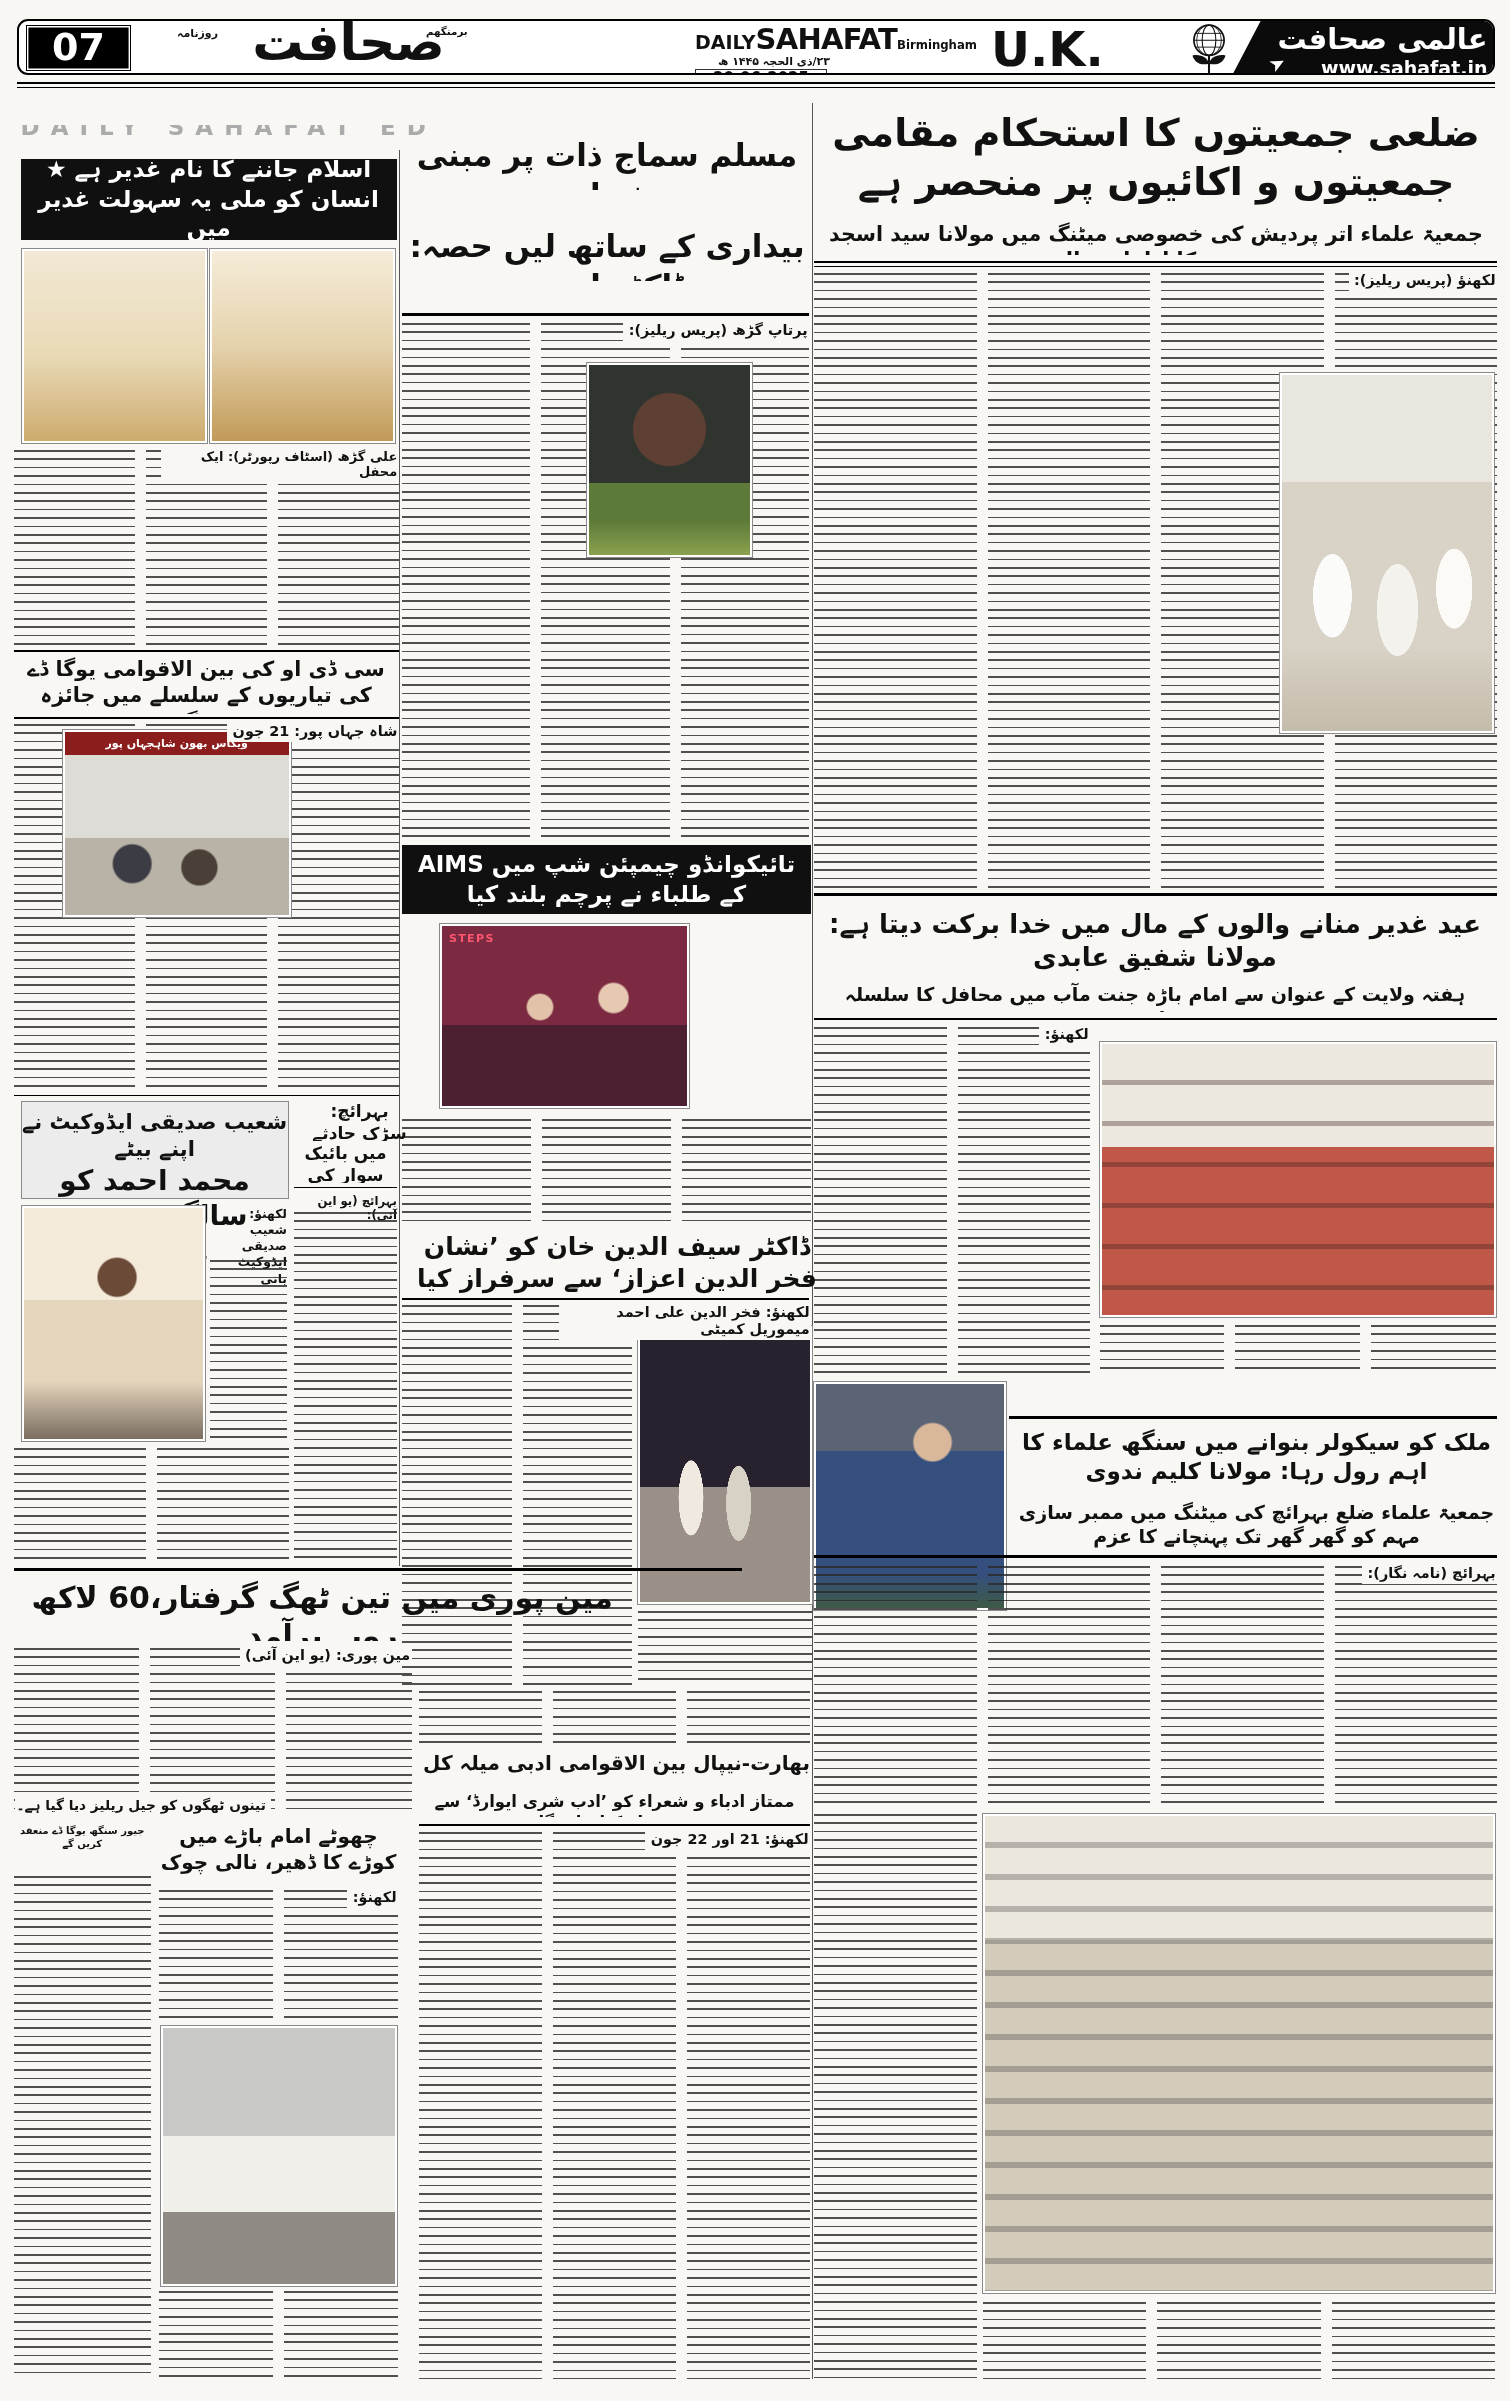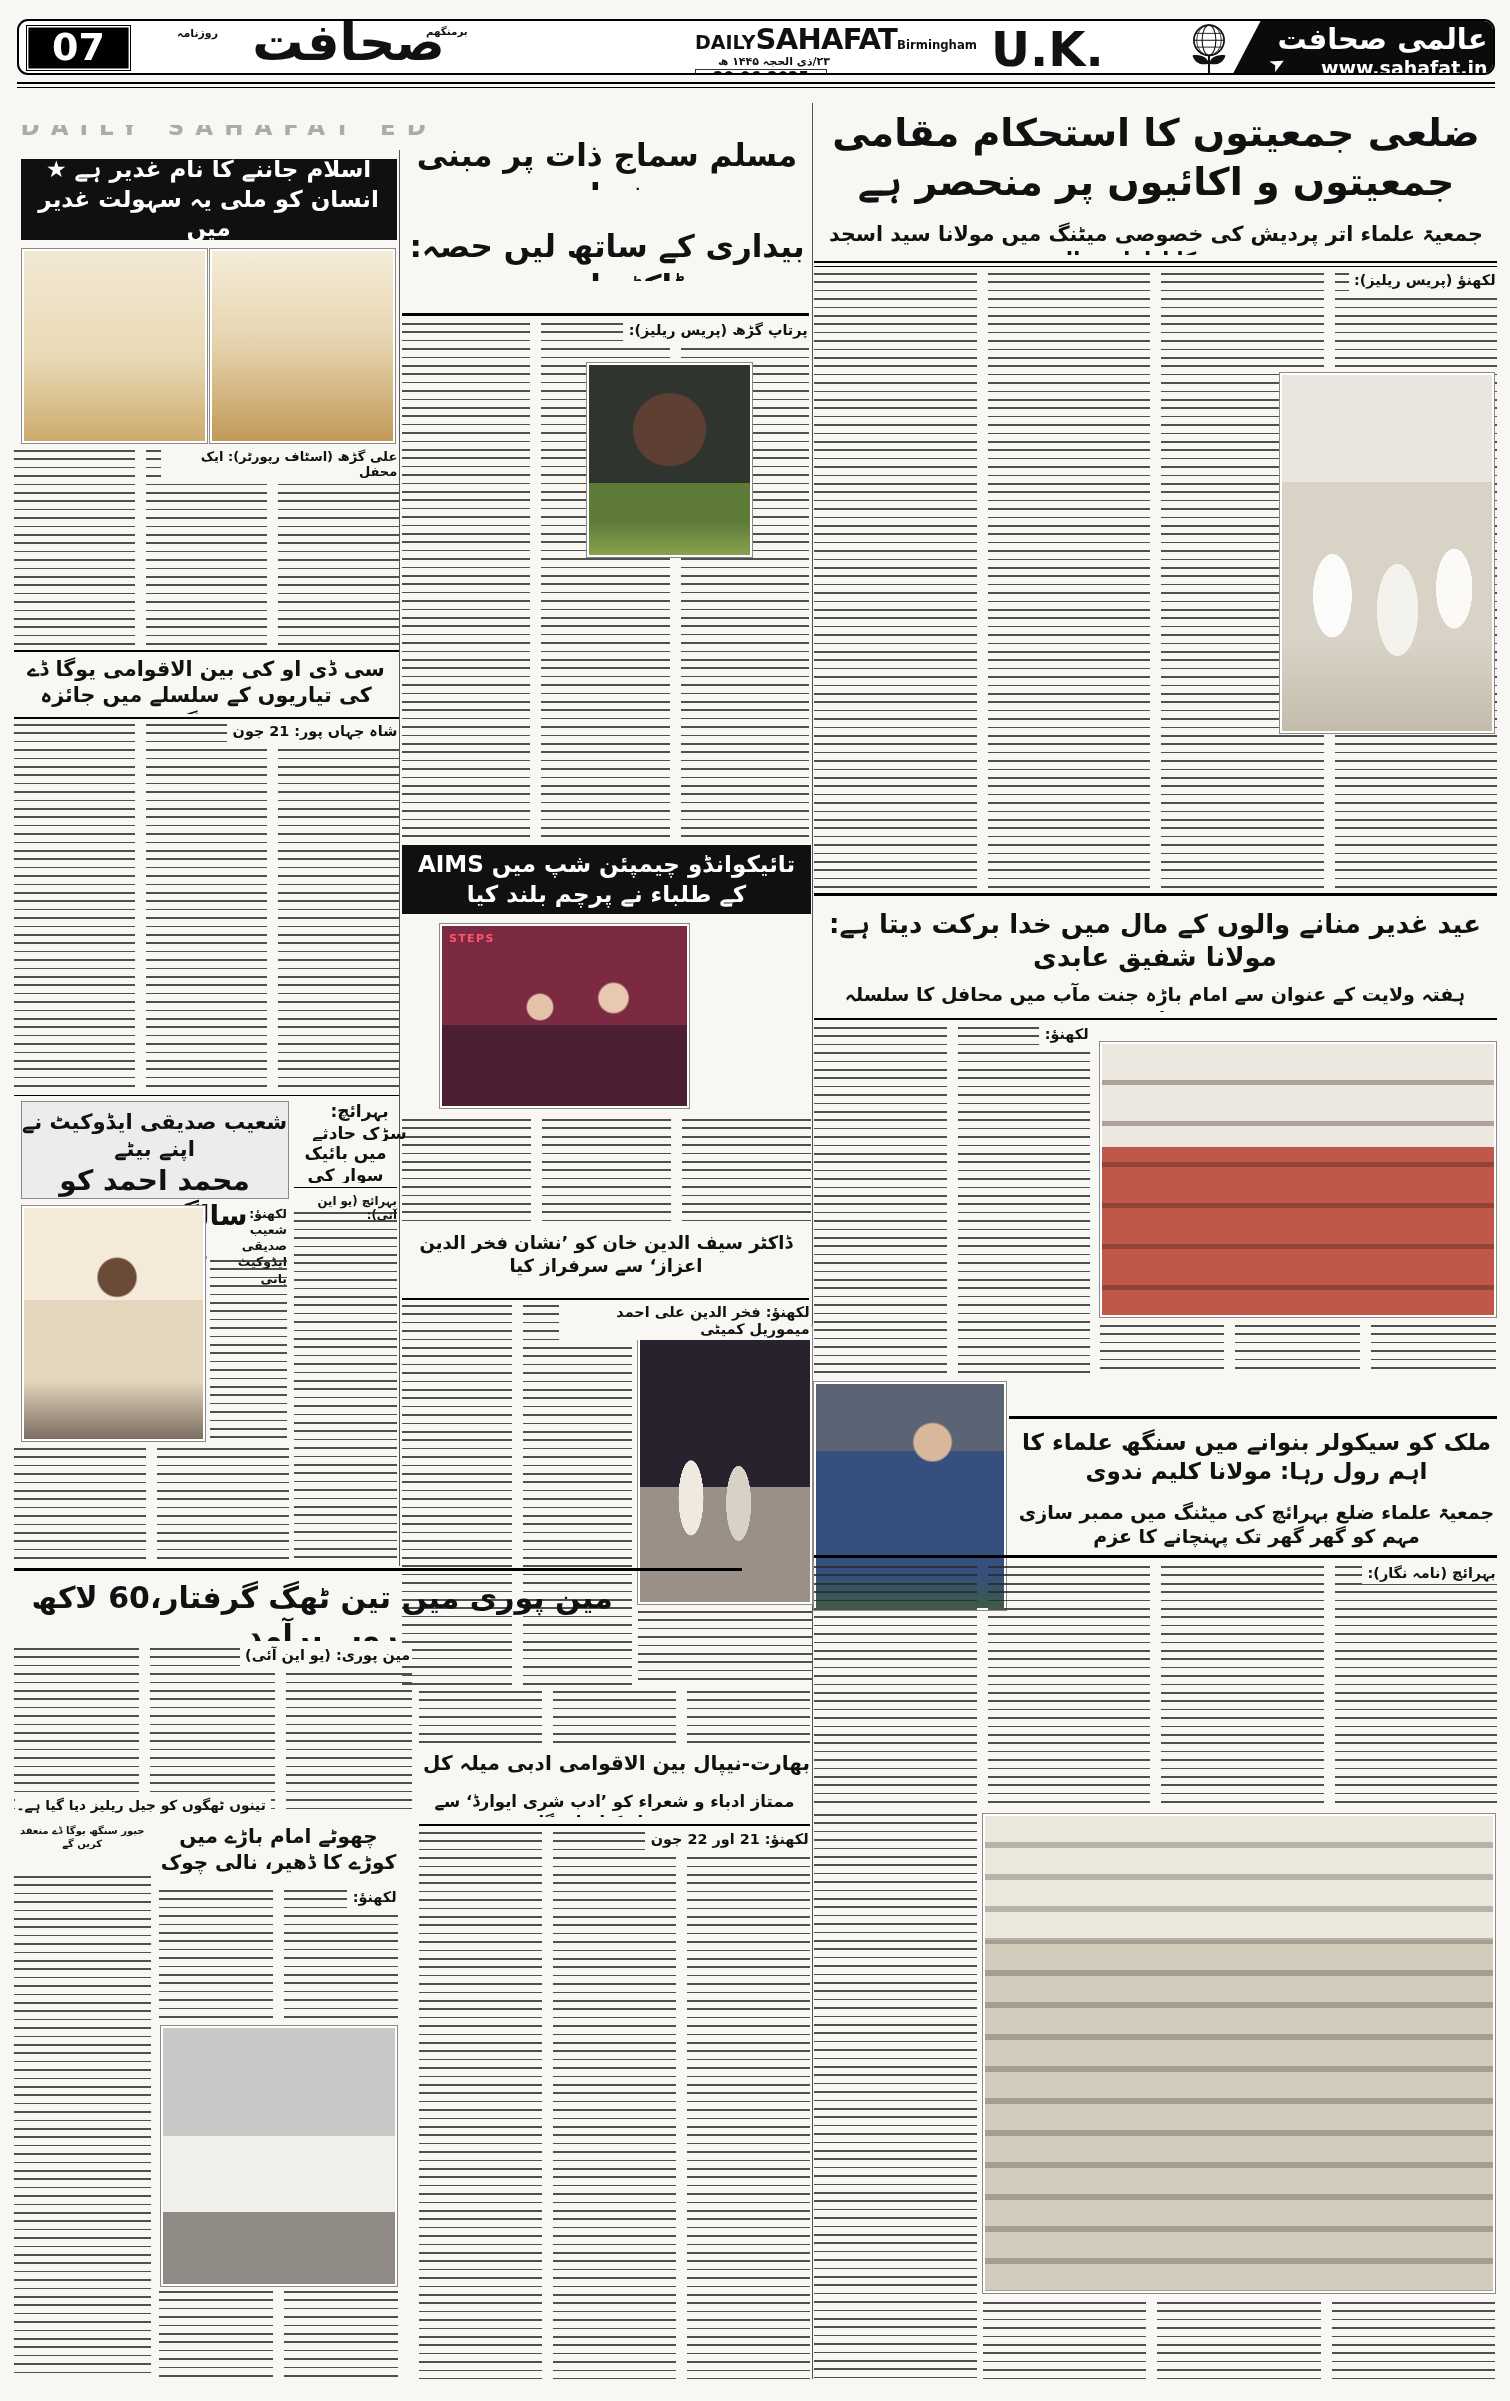--- a/index.html
+++ b/index.html
@@ -218,21 +218,21 @@
   <div class="photo ph-aims" style="left:38px;top:4.1px;width:249px;height:184px;">
     <div class="sign">STEPS</div>
   </div>
   <div class="greek" style="position:absolute;left:0;right:0;bottom:0;height:103px;">
       <div class="gcol"></div>
       <div class="gcol"></div>
       <div class="gcol"></div>
     </div>
 </div>
 
-<div class="abs hd rtl ctr" style="left:405px;top:1231px;width:402px;height:63px;font-size:18px;">ڈاکٹر سیف الدین خان کو ’نشان فخر الدین اعزاز‘ سے سرفراز کیا</div>
+<div class="abs hd rtl ctr" style="left:416px;top:1231px;width:402px;height:63px;font-size:25px;">ڈاکٹر سیف الدین خان کو ’نشان فخر الدین اعزاز‘ سے سرفراز کیا</div>
 <div class="abs rule" style="left:402px;top:1298px;width:407px;height:2.1px;"></div>
 <div class="bodybox" style="left:402px;top:1305px;width:409px;height:382px;">
   <div class="dateline">لکھنؤ: فخر الدین علی احمد میموریل کمیٹی</div>
   <div class="greek" style="position:absolute;left:0;top:0;bottom:0;width:230px;">
       <div class="gcol"></div>
       <div class="gcol"></div>
     </div>
   <div class="photo ph-stage" style="left:236px;top:20.6px;width:174px;height:278px;"></div>
   <div class="greek" style="position:absolute;left:236px;top:306px;width:174px;height:76px;">
       <div class="gcol"></div>
@@ -273,20 +273,23 @@
 
 <div class="abs hd rtl ctr" style="left:15px;top:656px;width:382px;height:58px;font-size:20.6px;">سی ڈی او کی بین الاقوامی یوگا ڈے کی تیاریوں کے سلسلے میں جائزہ میٹنگ</div>
 <div class="abs rule" style="left:13.7px;top:717px;width:385px;height:2.1px;"></div>
 <div class="bodybox" style="left:13.7px;top:724px;width:385px;height:367px;">
   <div class="dateline">شاہ جہاں پور: 21 جون</div>
   <div class="greek" style="position:absolute;inset:0;">
       <div class="gcol"></div>
       <div class="gcol"></div>
       <div class="gcol"></div>
     </div>
+  <div class="photo ph-meeting" style="left:49px;top:5.5px;width:228px;height:187px;">
+    <div class="banner">ویکاس بھون شاہجہاں پور</div>
+  </div>
 </div>
 <div class="abs rule" style="left:13.7px;top:1095px;width:385px;height:1.4px;"></div>
 
 <div class="abs" style="left:20.6px;top:1101px;width:268px;height:98px;background:#ececec;border:0.7px solid #8a8a8a;box-sizing:border-box;">
   <div class="hd rtl ctr" style="font-size:21px;margin-top:6.9px;">شعیب صدیقی ایڈوکیٹ نے اپنے بیٹے</div>
   <div class="hd rtl ctr" style="font-size:28px;">محمد احمد کو سالگرہ پر دی مبارکباد</div>
 </div>
 <div class="photo ph-boy" style="left:22px;top:1206px;width:183px;height:235px;"></div>
 <div class="bodybox" style="left:210px;top:1206px;width:77px;height:235px;">
   <div class="rtl" style="font-size:12.4px;font-weight:bold;line-height:1.3;">لکھنؤ: شعیب صدیقی ایڈوکیٹ بانی</div>

